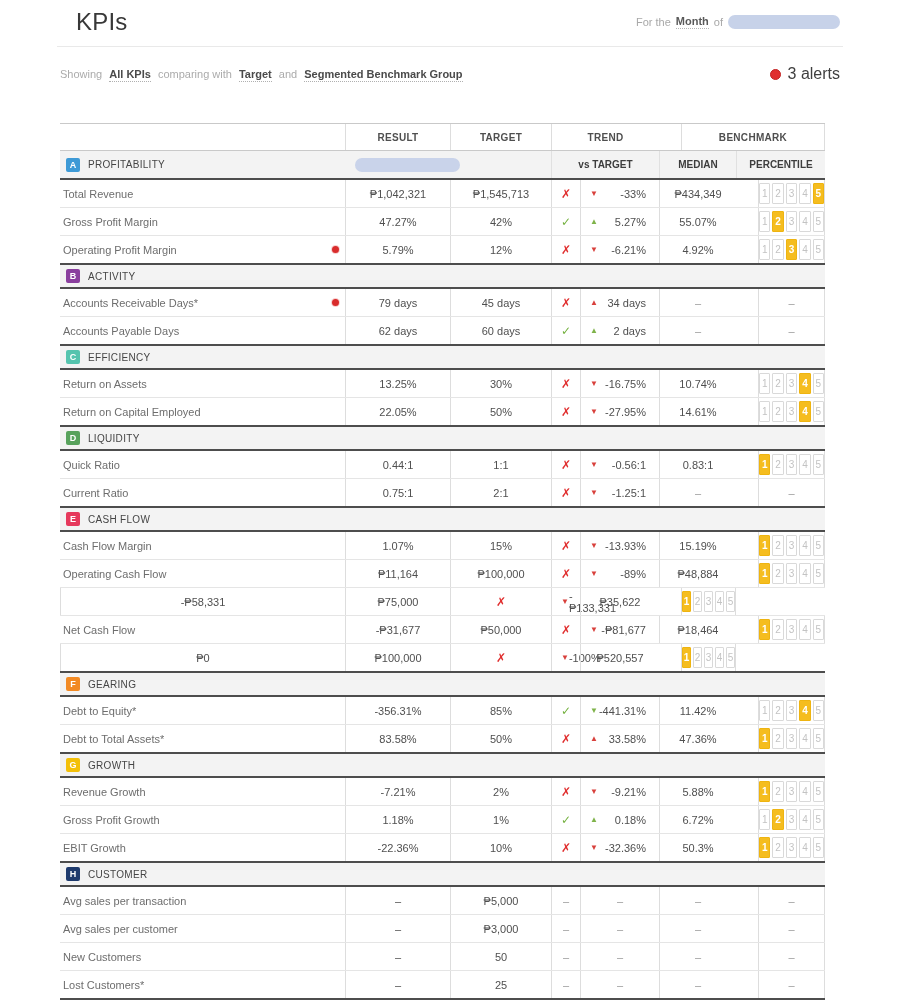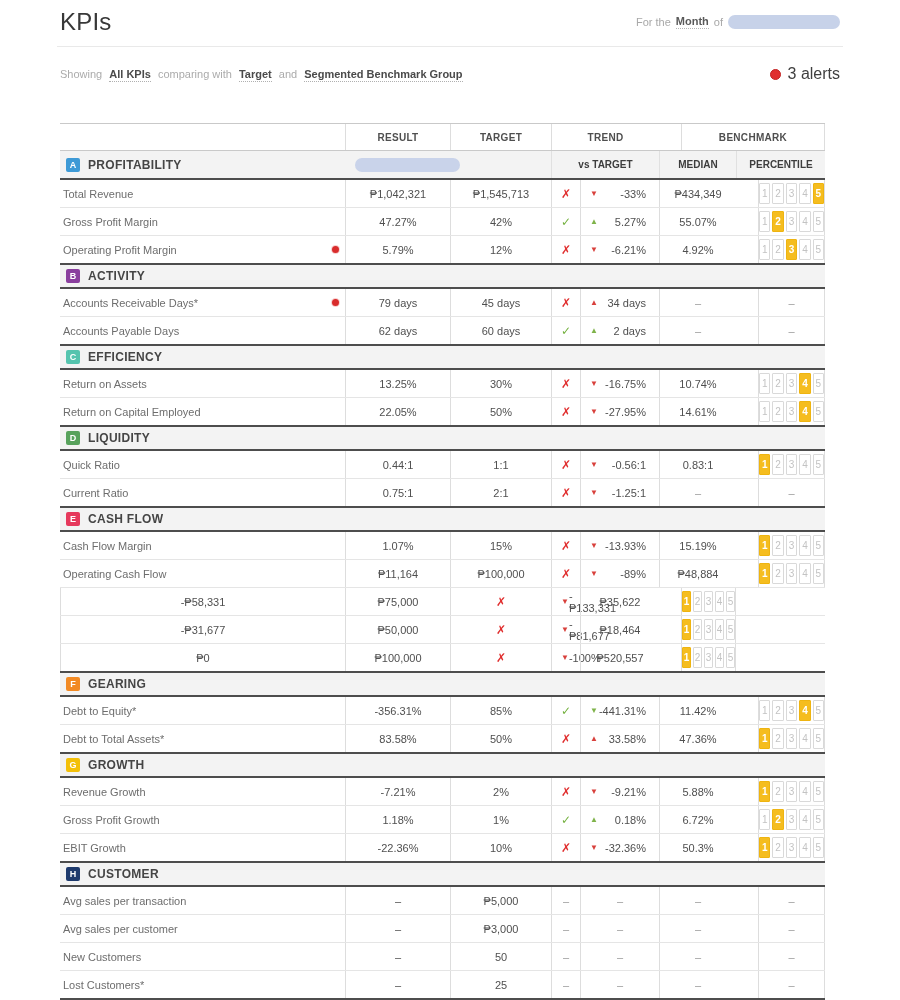--- a/index.html
+++ b/index.html
@@ -1,20 +1,20 @@
 <!DOCTYPE html>
 <html><head>
 <meta charset="utf-8">
 <style>
   html,body{margin:0;padding:0;background:#fff;}
   body{width:900px;font-family:"Liberation Sans","DejaVu Sans",sans-serif;color:#555;}
   .page{padding:0 57px;}
 
   
-  .topbar{display:flex;justify-content:space-between;align-items:center;padding:8px 3px 10px 3px;}
+  .topbar{display:flex;justify-content:space-between;align-items:center;padding:8px 3px 10px 3px;margin-left:16px;}
   .title{font-size:24px;font-weight:400;color:#383838;letter-spacing:.2px;}
   .period{font-size:11px;color:#a8a8a8;display:flex;align-items:center;gap:5px;}
   .dotted{color:#595959;font-weight:bold;border-bottom:1px dotted #b5b5b5;padding-bottom:1px;cursor:pointer;}
   .pill{display:inline-block;width:112px;height:14px;background:#c7d2e9;border-radius:7px;}
   .divider{height:1px;background:#e9e9e9;}
 
   
   .filterbar{display:flex;justify-content:space-between;align-items:center;padding:18px 3px 0 3px;font-size:11px;color:#ababab;}
   .filterbar .left span{margin-right:4px;}
   .flink{color:#4a4a4a;font-weight:bold;border-bottom:1px dotted #b0b0b0;padding-bottom:1px;cursor:pointer;}
@@ -31,21 +31,21 @@
   .cell{display:flex;align-items:center;justify-content:center;border-left:1px solid #dddddd;box-sizing:border-box;color:#4f4f4f;}
   .cell.first{border-left:none;}
   .cell.edge{border-right:1px solid #dddddd;margin-left:22px;}
   .label-cell{justify-content:flex-start;padding-left:3px;color:#6d6d6d;}
 
   .section-row{height:22px;background:#f3f3f3;border-top:2px solid #4d4d4d;border-bottom:2px solid #4d4d4d;position:relative;}
   .section-row.first{height:27px;border-top:none;grid-template-columns:285px 206px 108px 77px 89px;}
   .section-row .scell{display:flex;align-items:center;border:none;}
   .badge{display:inline-flex;width:14px;height:14px;border-radius:2px;color:#fff;font-size:9px;font-weight:bold;
     align-items:center;justify-content:center;margin:0 8px 0 6px;}
-  .sname{font-size:12px;font-weight:bold;color:#454545;letter-spacing:.3px;}
+  .sname{font-size:10px;font-weight:normal;color:#454545;letter-spacing:.3px;}
   .subhead{font-size:10px;font-weight:bold;color:#3d3d3d;display:flex;align-items:center;justify-content:center;border-left:1px solid #e0e0e0;}
   .blob{position:absolute;left:295px;top:50%;transform:translateY(-50%);width:105px;height:14px;border-radius:7px;background:#c9d3ea;}
 
   .data-row{height:27px;}
   .data-row + .data-row{border-top:1px solid #e5e5e5;}
 
   .alert-dot{width:7px;height:7px;border-radius:50%;background:#d92c2c;box-shadow:0 0 0 1px rgba(217,44,44,.22);margin-left:auto;margin-right:6px;}
   .ic{font-weight:bold;font-size:12px;line-height:1;}
   .ic-fail{color:#e02d2d;}
   .ic-pass{color:#74b13f;}
@@ -383,20 +383,23 @@
           <div class="cell">₱35,622</div>
           <div class="cell edge pct-cell">
             <span class="pbox hl">1</span>
             <span class="pbox">2</span>
             <span class="pbox">3</span>
             <span class="pbox">4</span>
             <span class="pbox">5</span>
           </div>
         </div>
         <div class="row cols7 data-row">
+          <div class="cell first label-cell">
+            <span>Net Cash Flow</span>
+          </div>
           <div class="cell">-₱31,677</div>
           <div class="cell">₱50,000</div>
           <div class="cell">
             <span class="ic ic-fail">✗</span>
           </div>
           <div class="cell trend-cell">
             <span class="tri red">▼</span>
             <span>-₱81,677</span>
           </div>
           <div class="cell">₱18,464</div>

